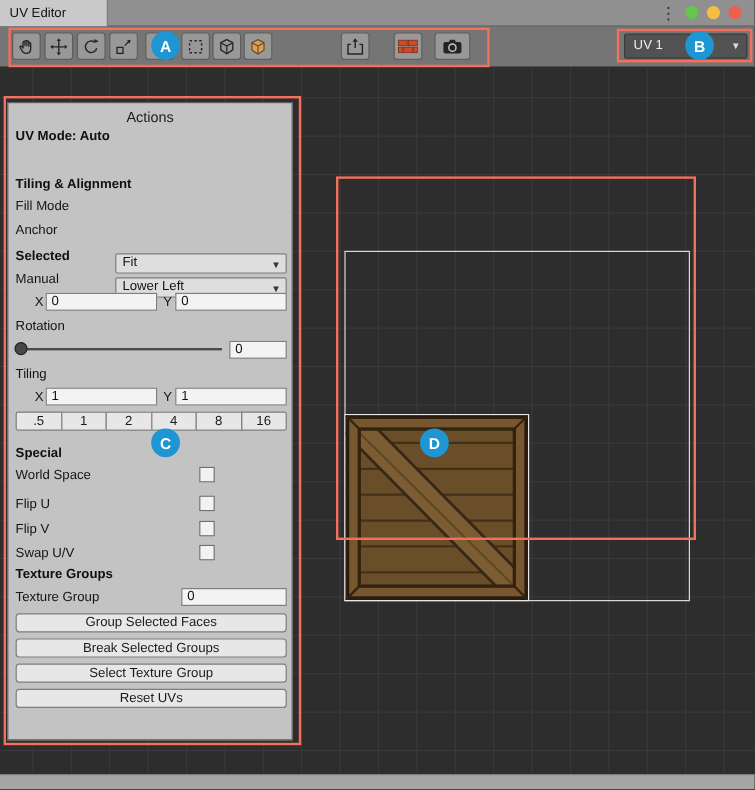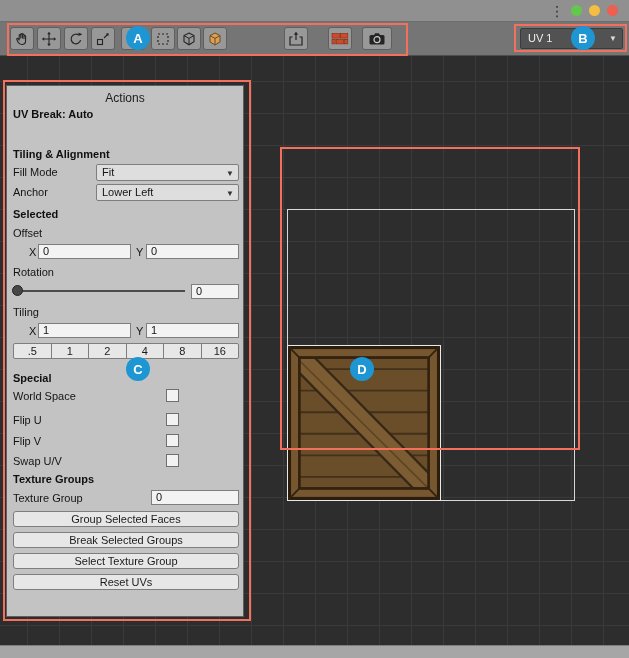--- a/index.html
+++ b/index.html
@@ -37,21 +37,21 @@
   
   .panel { position: absolute; left: 6px; top: 85px; width: 238px; height: 532px; background: #c3c3c3;
            border: 1px solid #5f5f5f; color: #0e0e0e; padding-left: 28px; }
   .panel .abs { position: absolute; }
   .ptitle { left: 0; top: 5px; width: 100%; text-align: center; font-size: 12px; color: #1b1b1b; }
   .hdr { font-size: 11px; font-weight: bold; color: #101010; }
   .lbl { font-size: 11px; color: #141414; text-align: right; }
   .pbtn { background: #e7e7e7; border: 1px solid #7e7e7e; border-radius: 3px; font-size: 11px; color: #1a1a1a;
           text-align: center; line-height: 14px; height: 16px; cursor: pointer; font-family: "Liberation Sans", sans-serif; }
   .drop { background: #dedede; border: 1px solid #7e7e7e; border-radius: 2px; height: 17px; font-size: 11px; color: #141414;
-          line-height: 15px; padding-left: 5px; cursor: pointer; }
+          line-height: 15px; padding-left: 5px; cursor: pointer; margin-top: 47px; }
   .drop .arr { position: absolute; right: 4px; top: 1px; font-size: 8px; color: #333; }
   .inp { background: #f3f3f3; border: 1px solid #7e7e7e; height: 15px; font-size: 11px; color: #141414;
          line-height: 13px; padding-left: 4px; }
   .chk { width: 13px; height: 13px; background: #f2f2f2; border: 1px solid #6f6f6f; cursor: pointer; }
   .slider-row { left: 6px; top: 198px; width: 226px; height: 14px; }
   .slider-track { position: absolute; left: 2px; right: 54px; top: 6px; height: 2px; background: #4b4b4b; cursor: pointer; }
   .slider-thumb { position: absolute; left: -1px; top: 1px; width: 11px; height: 11px; border-radius: 50%;
                   background: #474747; border: 1px solid #222; cursor: pointer; }
   .presets { left: 6px; top: 257px; width: 226px; height: 16px; display: flex; }
   .presets .pbtn { flex: 1; margin-left: -1px; border-radius: 0; }
@@ -63,20 +63,21 @@
   .badge { position: absolute; width: 24px; height: 24px; border-radius: 50%; background: #1d96d3; color: #fff;
            font-size: 13px; font-weight: bold; display: flex; align-items: center; justify-content: center; pointer-events: none; }
   .icon { display: flex; align-items: center; justify-content: center; }
 </style>
 </head>
 <body>
 
 <div id="app">
 
   <div class="tabbar">
+    <div class="tab">UV Editor</div>
     <div class="kebab">⋮</div>
     <div class="dot green"></div>
     <div class="dot yellow"></div>
     <div class="dot red"></div>
   </div>
 
   <div class="toolbar">
     <div class="tbtn" style="left:10px">
       <span class="icon">
           <svg width="16" height="16" viewBox="0 0 16 16">
@@ -206,36 +207,36 @@
         <line x1="7.5" y1="7.5" x2="0" y2="0" stroke="#33220f" stroke-width="1.2"></line>
         <line x1="92.5" y1="7.5" x2="100" y2="0" stroke="#33220f" stroke-width="1.2"></line>
         <line x1="7.5" y1="92.5" x2="0" y2="100" stroke="#33220f" stroke-width="1.2"></line>
         <line x1="92.5" y1="92.5" x2="100" y2="100" stroke="#33220f" stroke-width="1.2"></line>
       </svg>
     </div>
   </div>
 
   <div class="panel">
     <div class="abs ptitle">Actions</div>
-    <div class="abs hdr" style="left:6px; top:22px">UV Break: Auto</div>
+    <div class="abs hdr" style="left:6px; top:22px">UV Mode: Auto</div>
 
     <div class="abs hdr" style="left:6px; top:62px">Tiling &amp; Alignment</div>
     <div class="abs lbl" style="left:6px; top:80px">Fill Mode</div>
     <div class="abs drop" style="left:89px; top:78px; width:143px">
       <span>Fit</span>
       <span class="arr">▼</span>
     </div>
     <div class="abs lbl" style="left:6px; top:100px">Anchor</div>
     <div class="abs drop" style="left:89px; top:98px; width:143px">
       <span>Lower Left</span>
       <span class="arr">▼</span>
     </div>
 
     <div class="abs hdr" style="left:6px; top:122px">Selected</div>
-    <div class="abs lbl" style="left:6px; top:141px">Offset</div>
+    <div class="abs lbl" style="left:6px; top:141px">Manual</div>
     <div class="abs lbl" style="left:22px; top:160px">X</div>
     <div class="abs inp" style="left:31px; top:158px; width:93px">0</div>
     <div class="abs lbl" style="left:129px; top:160px">Y</div>
     <div class="abs inp" style="left:139px; top:158px; width:93px">0</div>
 
     <div class="abs lbl" style="left:6px; top:180px">Rotation</div>
     <div class="abs slider-row">
       <div class="slider-track"></div>
       <div class="slider-thumb"></div>
       <div class="inp" style="position:absolute; left:178px; top:0; width:48px">0</div>

